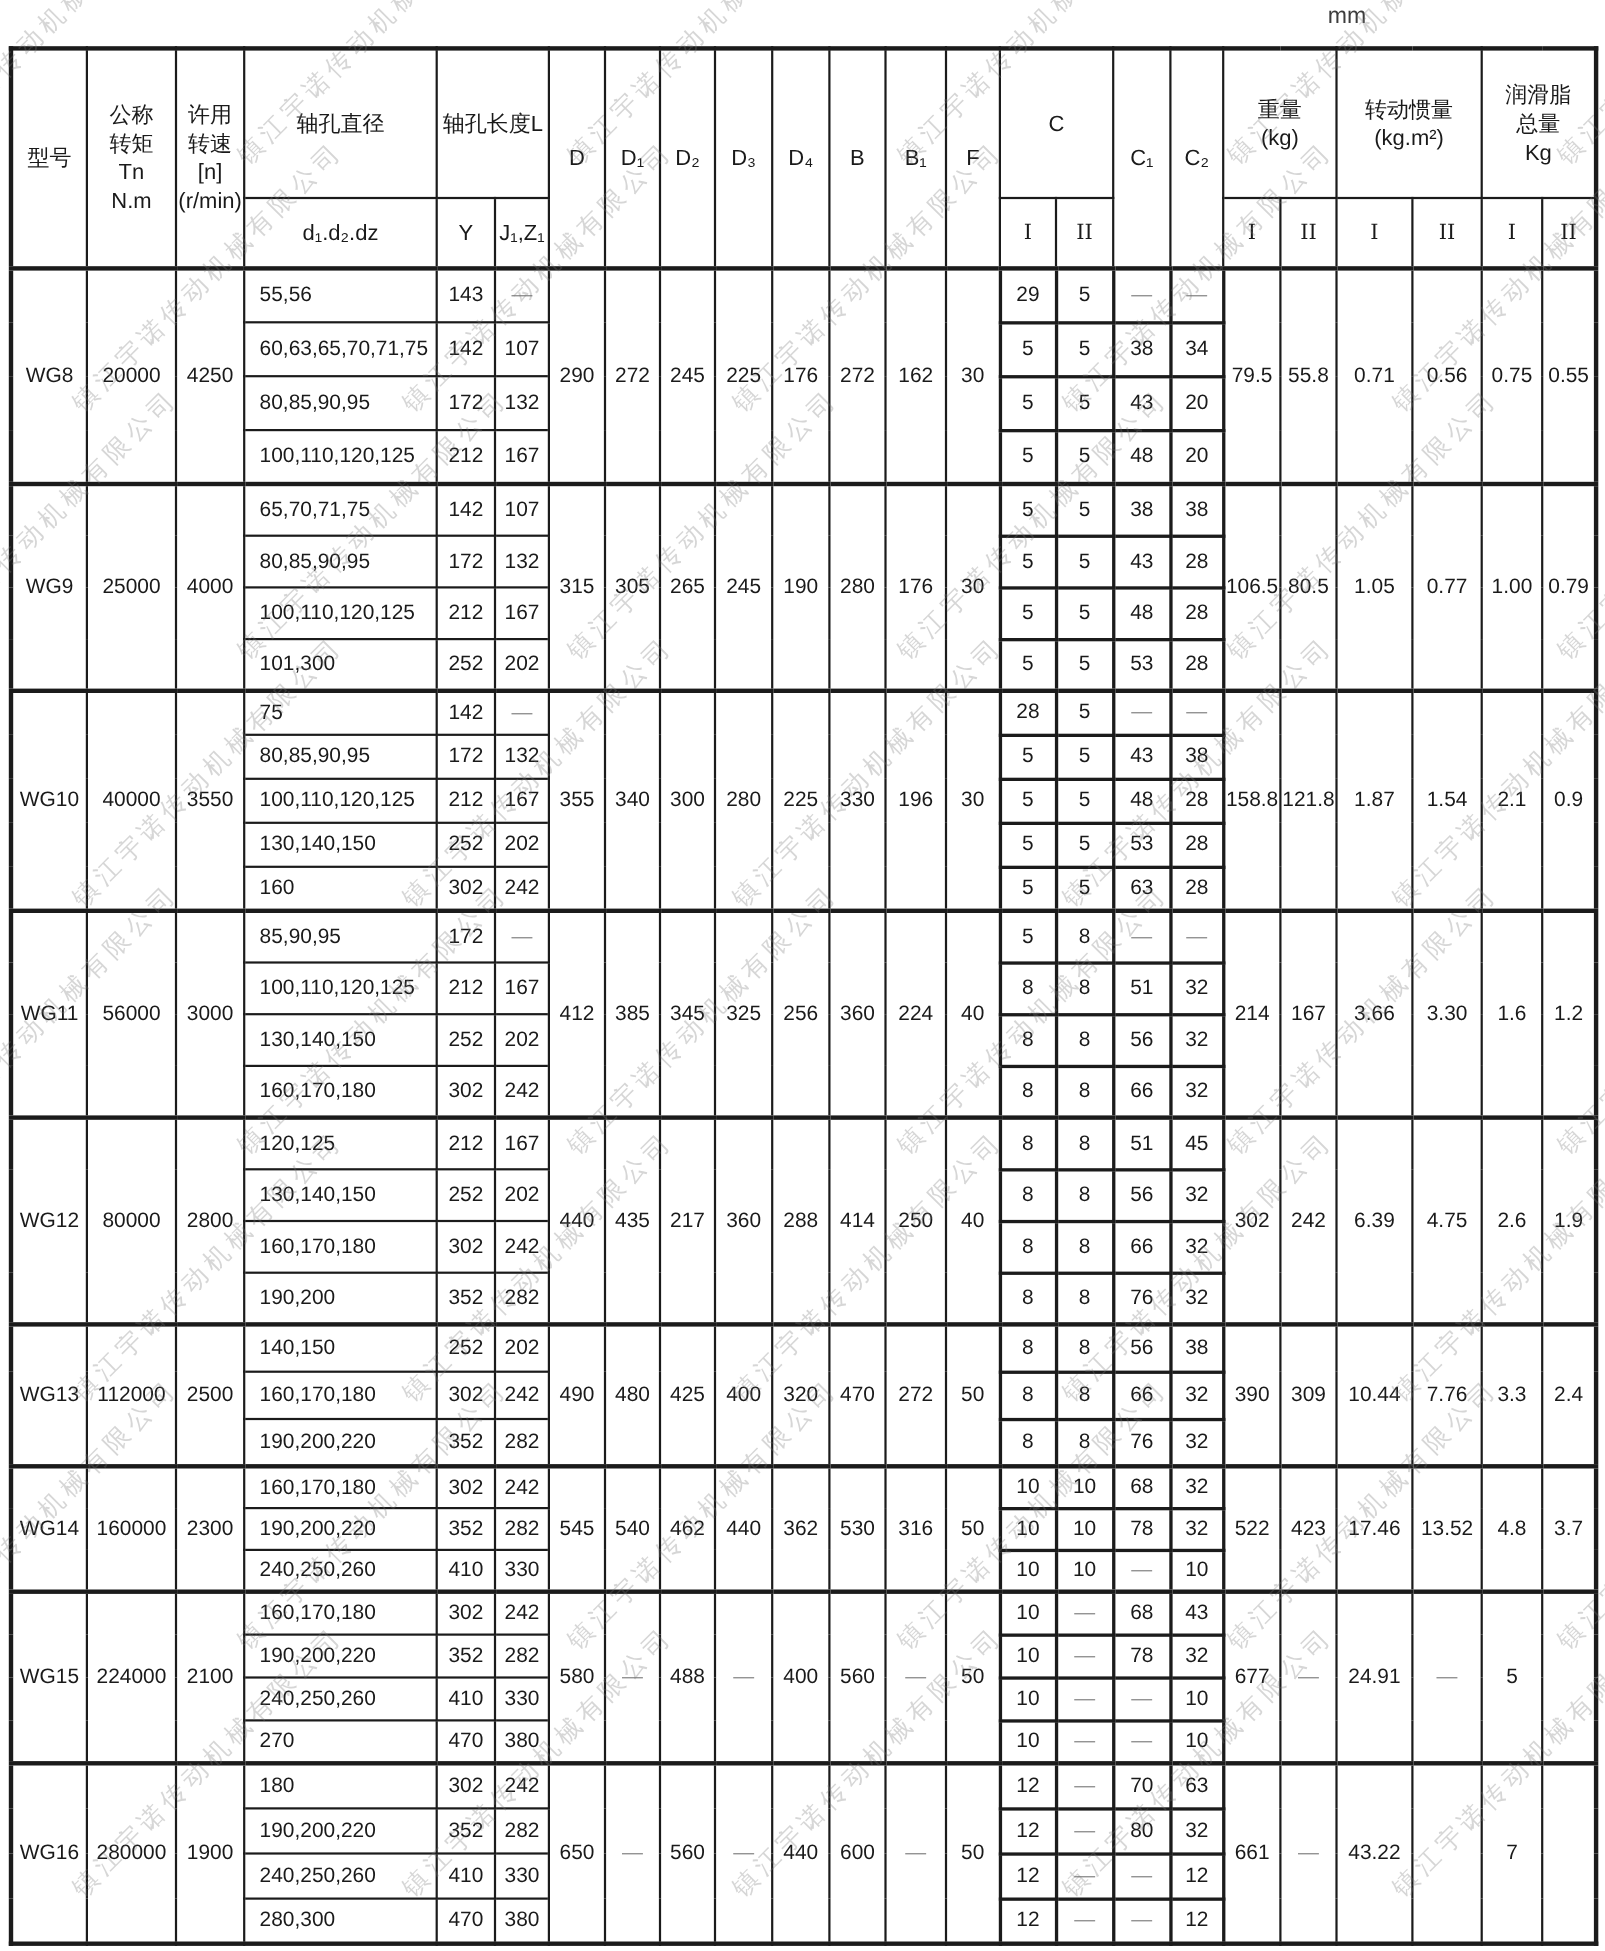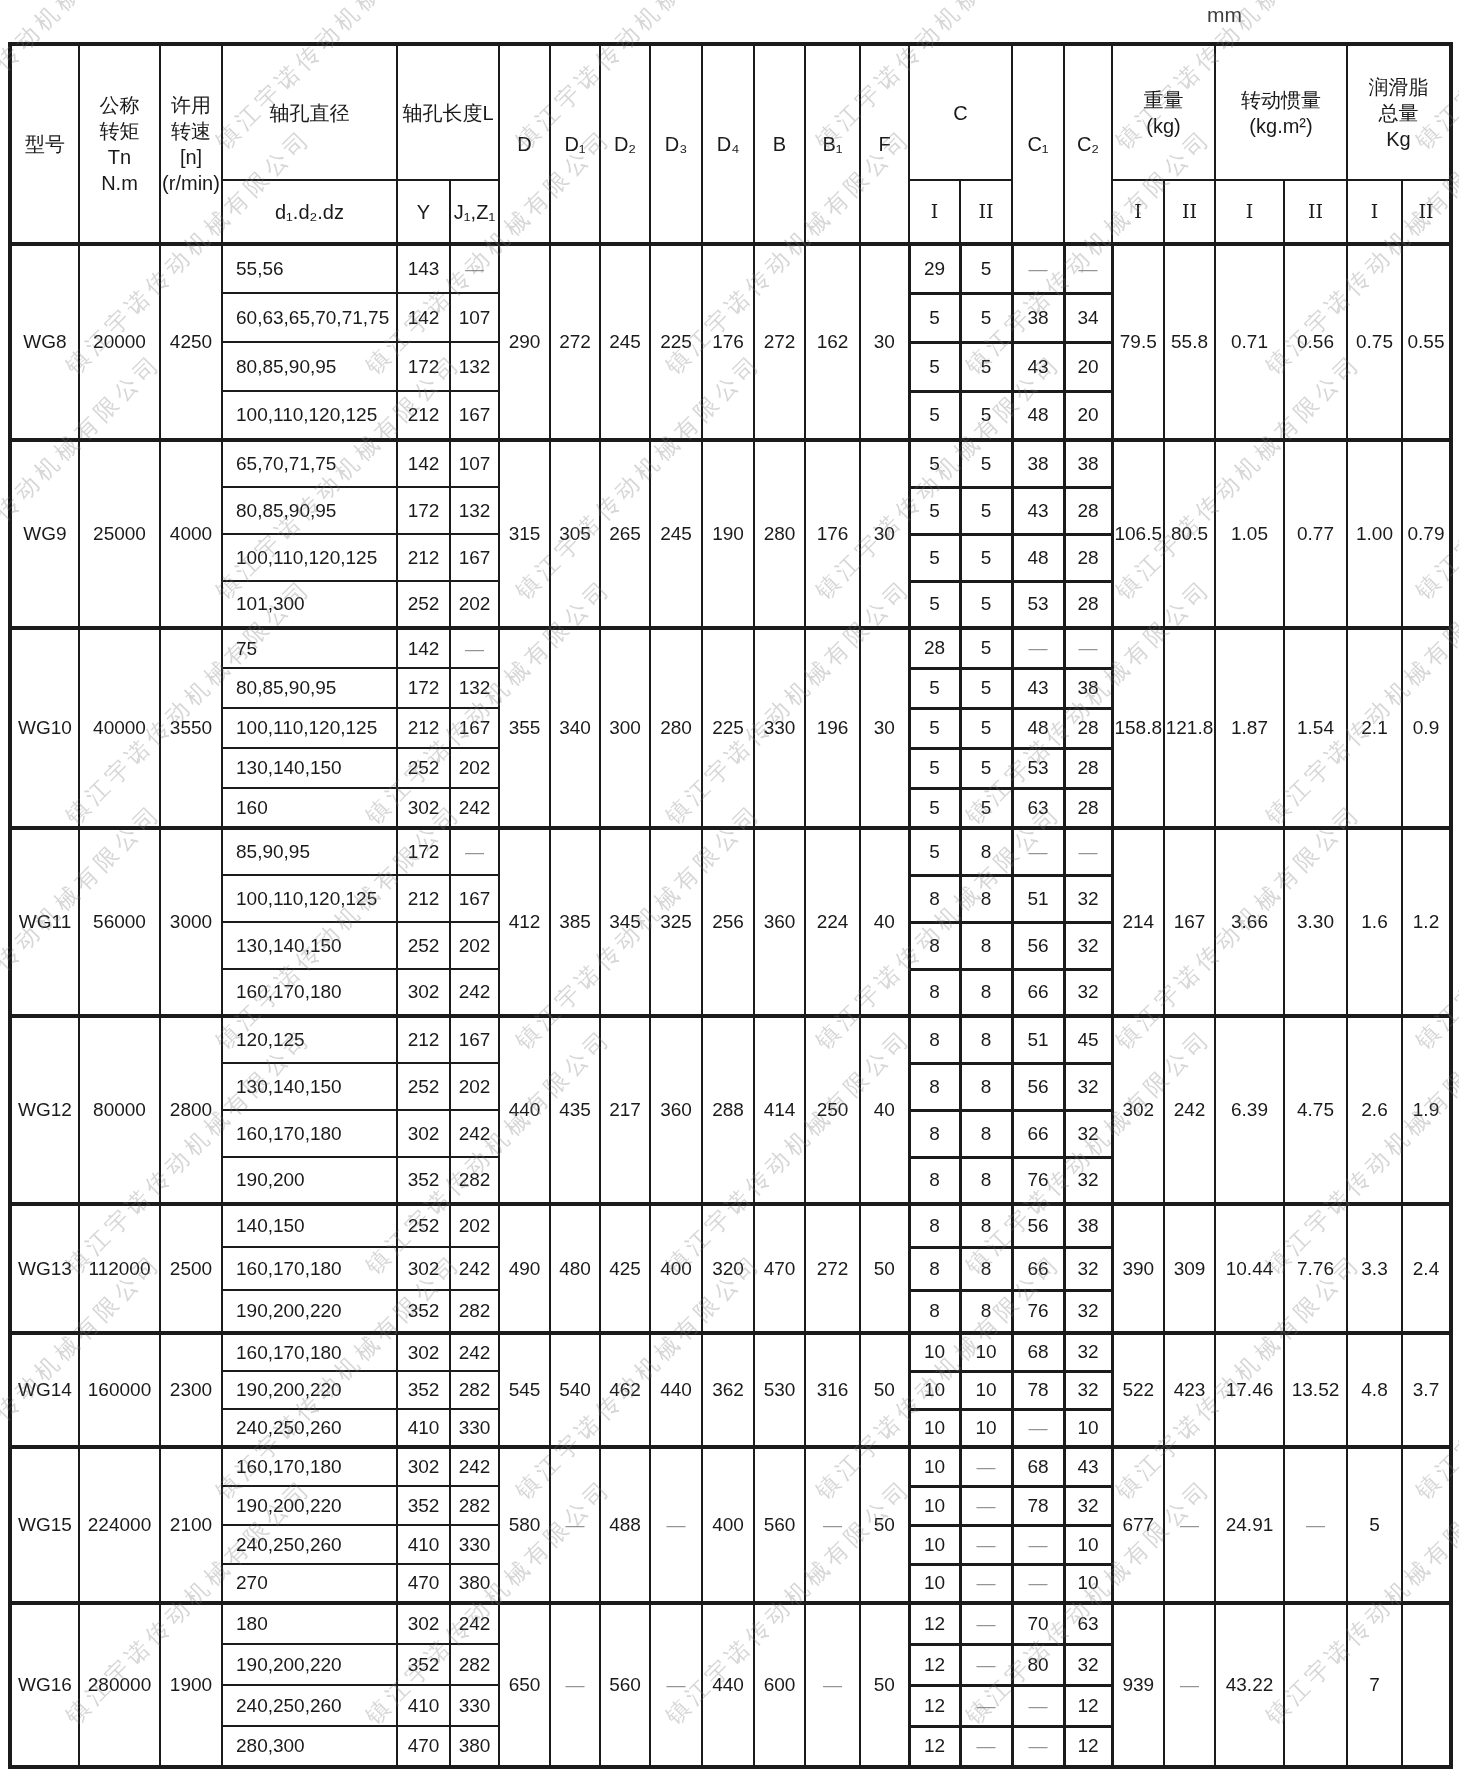--- a/index.html
+++ b/index.html
@@ -546,21 +546,21 @@
           <td rowspan="4">560</td>
           <td rowspan="4" class="dash">—</td>
           <td rowspan="4">440</td>
           <td rowspan="4">600</td>
           <td rowspan="4" class="dash">—</td>
           <td rowspan="4">50</td>
           <td class="cgrid">12</td>
           <td class="cgrid dash">—</td>
           <td class="cgrid">70</td>
           <td class="cgrid">63</td>
-          <td rowspan="4">939</td>
+          <td rowspan="4">661</td>
           <td rowspan="4" class="dash">—</td>
           <td rowspan="4">43.22</td>
           <td rowspan="4"></td>
           <td rowspan="4">7</td>
           <td rowspan="4"></td>
         </tr>
         <tr style="height: 41px;">
           <td class="bore">190,200,220</td>
           <td>352</td>
           <td>282</td>

